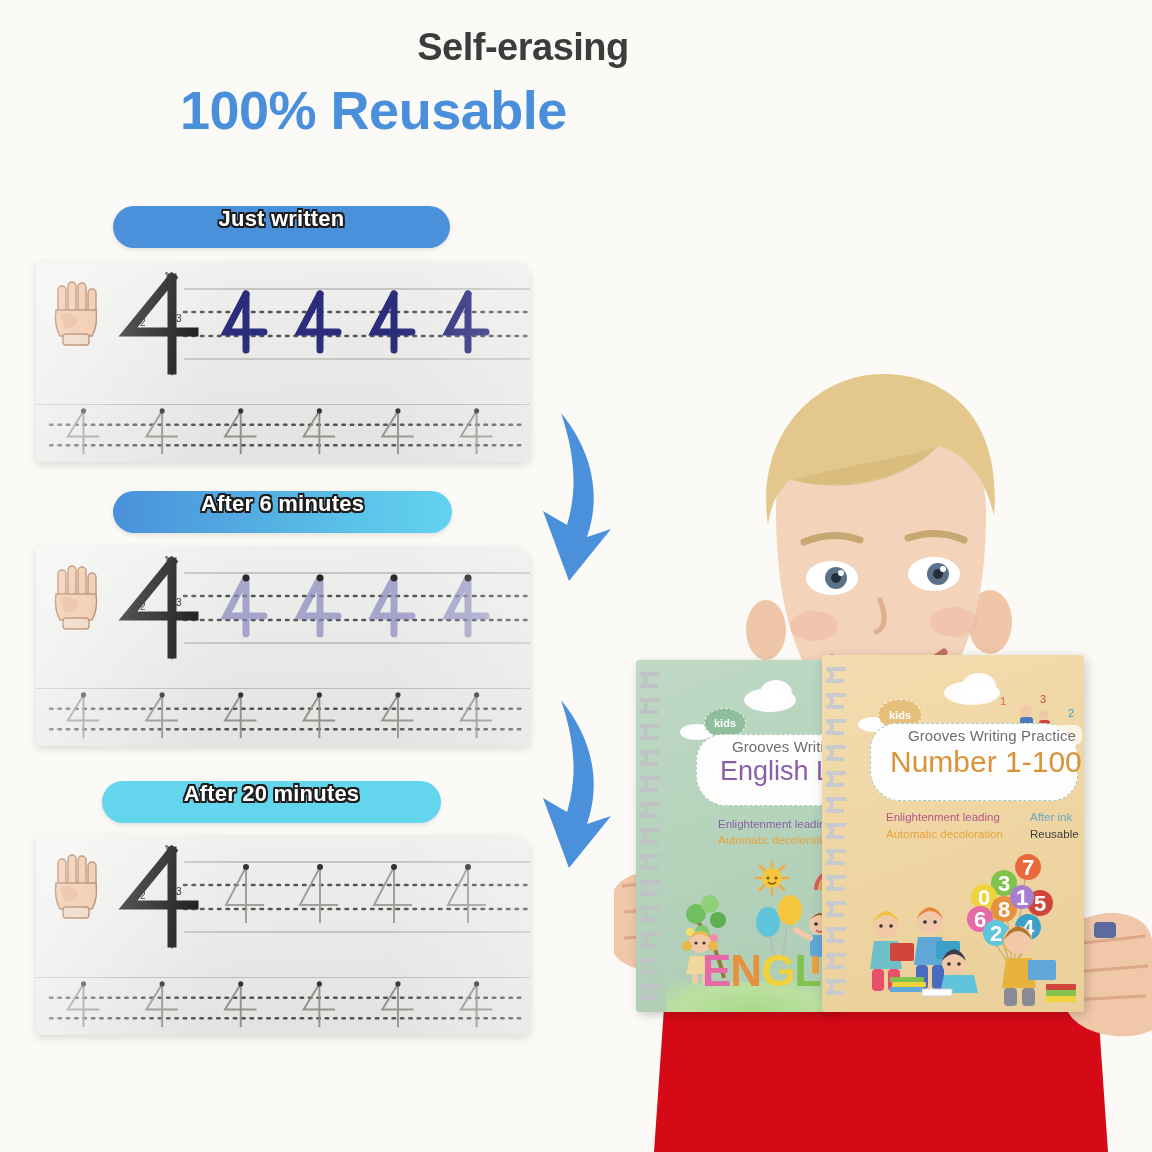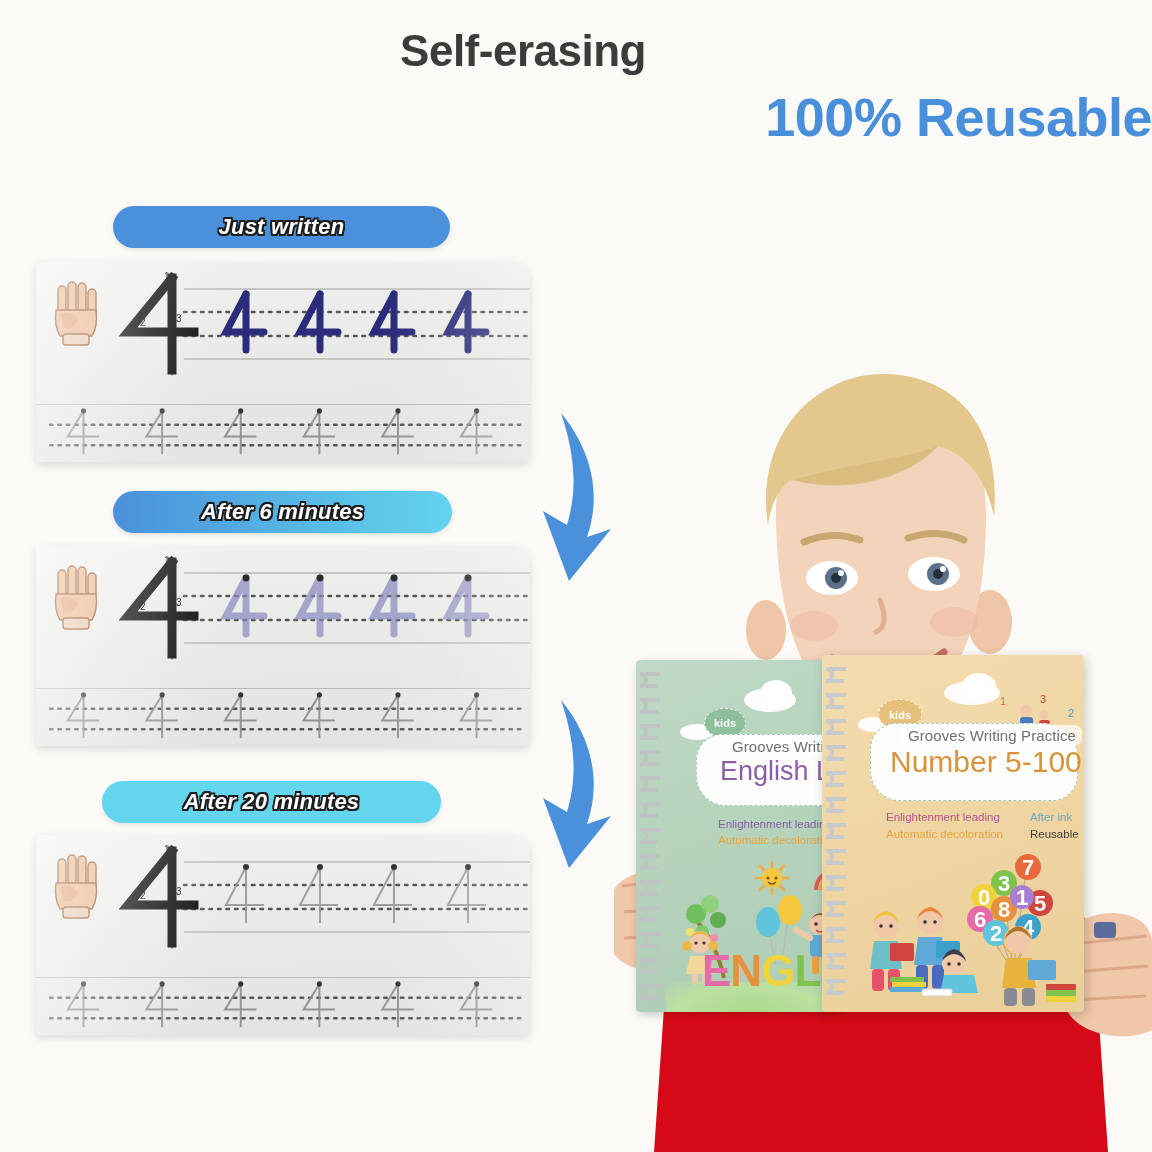--- a/index.html
+++ b/index.html
@@ -7,37 +7,36 @@
   body {
     background: #FBFAF6;
     font-family: "Liberation Sans", sans-serif;
     position: relative;
     overflow: hidden;
   }
 
   
   #headline { position: absolute; left: 0; top: 26px; width: 1152px; }
   .h-line1 {
-    font-size: 44px; font-weight: bold; color: #3C3C3C;
+    font-size: 38px; font-weight: bold; color: #3C3C3C;
     letter-spacing: -0.5px; text-align: center;
     padding-right: 106px;
   }
   .h-line2 {
     font-size: 54px; font-weight: bold; color: #4A8FDC;
-    letter-spacing: -0.5px; text-align: right;
-    margin-top: 10px;
+    letter-spacing: -0.5px; text-align: left;
+    padding-left: 180px; margin-top: 10px;
   }
 
   
   .badge {
     position: absolute; height: 42px; border-radius: 21px;
-    display: flex; align-items: center; justify-content: center;
+    display: flex; justify-content: center;
     z-index: 6;
     box-shadow: 0 2px 5px rgba(0,0,0,.10);
-    font-style: italic;
   }
   .badge span {
     font-size: 22px; font-weight: bold; color: #FFFFFF;
     letter-spacing: .2px;
     text-shadow:
       -1.6px -1.6px 0 #1d1d1d,  1.6px -1.6px 0 #1d1d1d,
       -1.6px  1.6px 0 #1d1d1d,  1.6px  1.6px 0 #1d1d1d,
        0 -1.8px 0 #1d1d1d, 0 1.8px 0 #1d1d1d,
       -1.8px 0 0 #1d1d1d, 1.8px 0 0 #1d1d1d;
   }
@@ -601,21 +600,21 @@
       <text x="8" y="40" font-size="11" fill="#7FC34C" font-family="Liberation Sans, sans-serif">4</text>
       <text x="52" y="42" font-size="11" fill="#E8B33C" font-family="Liberation Sans, sans-serif">5</text>
       <circle cx="26" cy="20" r="6" fill="#F2C9A8"></circle>
       <rect x="20" y="26" width="13" height="13" rx="3" fill="#4A7ABF"></rect>
       <circle cx="44" cy="24" r="5" fill="#F2C9A8"></circle>
       <rect x="39" y="29" width="11" height="11" rx="3" fill="#D0453C"></rect>
     </svg>
 
     <div class="title-plaque" style="left:18px; top:68px; width:208px; height:78px;"></div>
     <div class="gw-strip" style="left:50px; top:70px;">Grooves Writing Practice</div>
-    <div class="book-title" style="left:38px; top:90px; font-size:30px; color:#D9933A;">Number 5-100</div>
+    <div class="book-title" style="left:38px; top:90px; font-size:30px; color:#D9933A;">Number 1-100</div>
 
     <div class="sub-line" style="left:34px; top:156px; color:#B5568C;">Enlightenment leading</div>
     <div class="sub-line" style="left:34px; top:173px; color:#E8A33C;">Automatic decoloration</div>
     <div class="sub-line" style="left:178px; top:156px; color:#6AA5C8;">After ink</div>
     <div class="sub-line" style="left:178px; top:173px; color:#3C3C3C; font-weight:normal;">Reusable</div>
 
     <svg style="position:absolute; left:112px; top:198px; width:100px; height:120px;" viewBox="0 0 100 120">
       <g stroke="#C8A878" stroke-width="1.2" fill="none">
         <path d="M62 18 L50 110 M40 34 L48 110 M76 54 L54 110 M24 48 L46 110 M18 70 L44 110 M66 78 L52 110"></path>
       </g>

